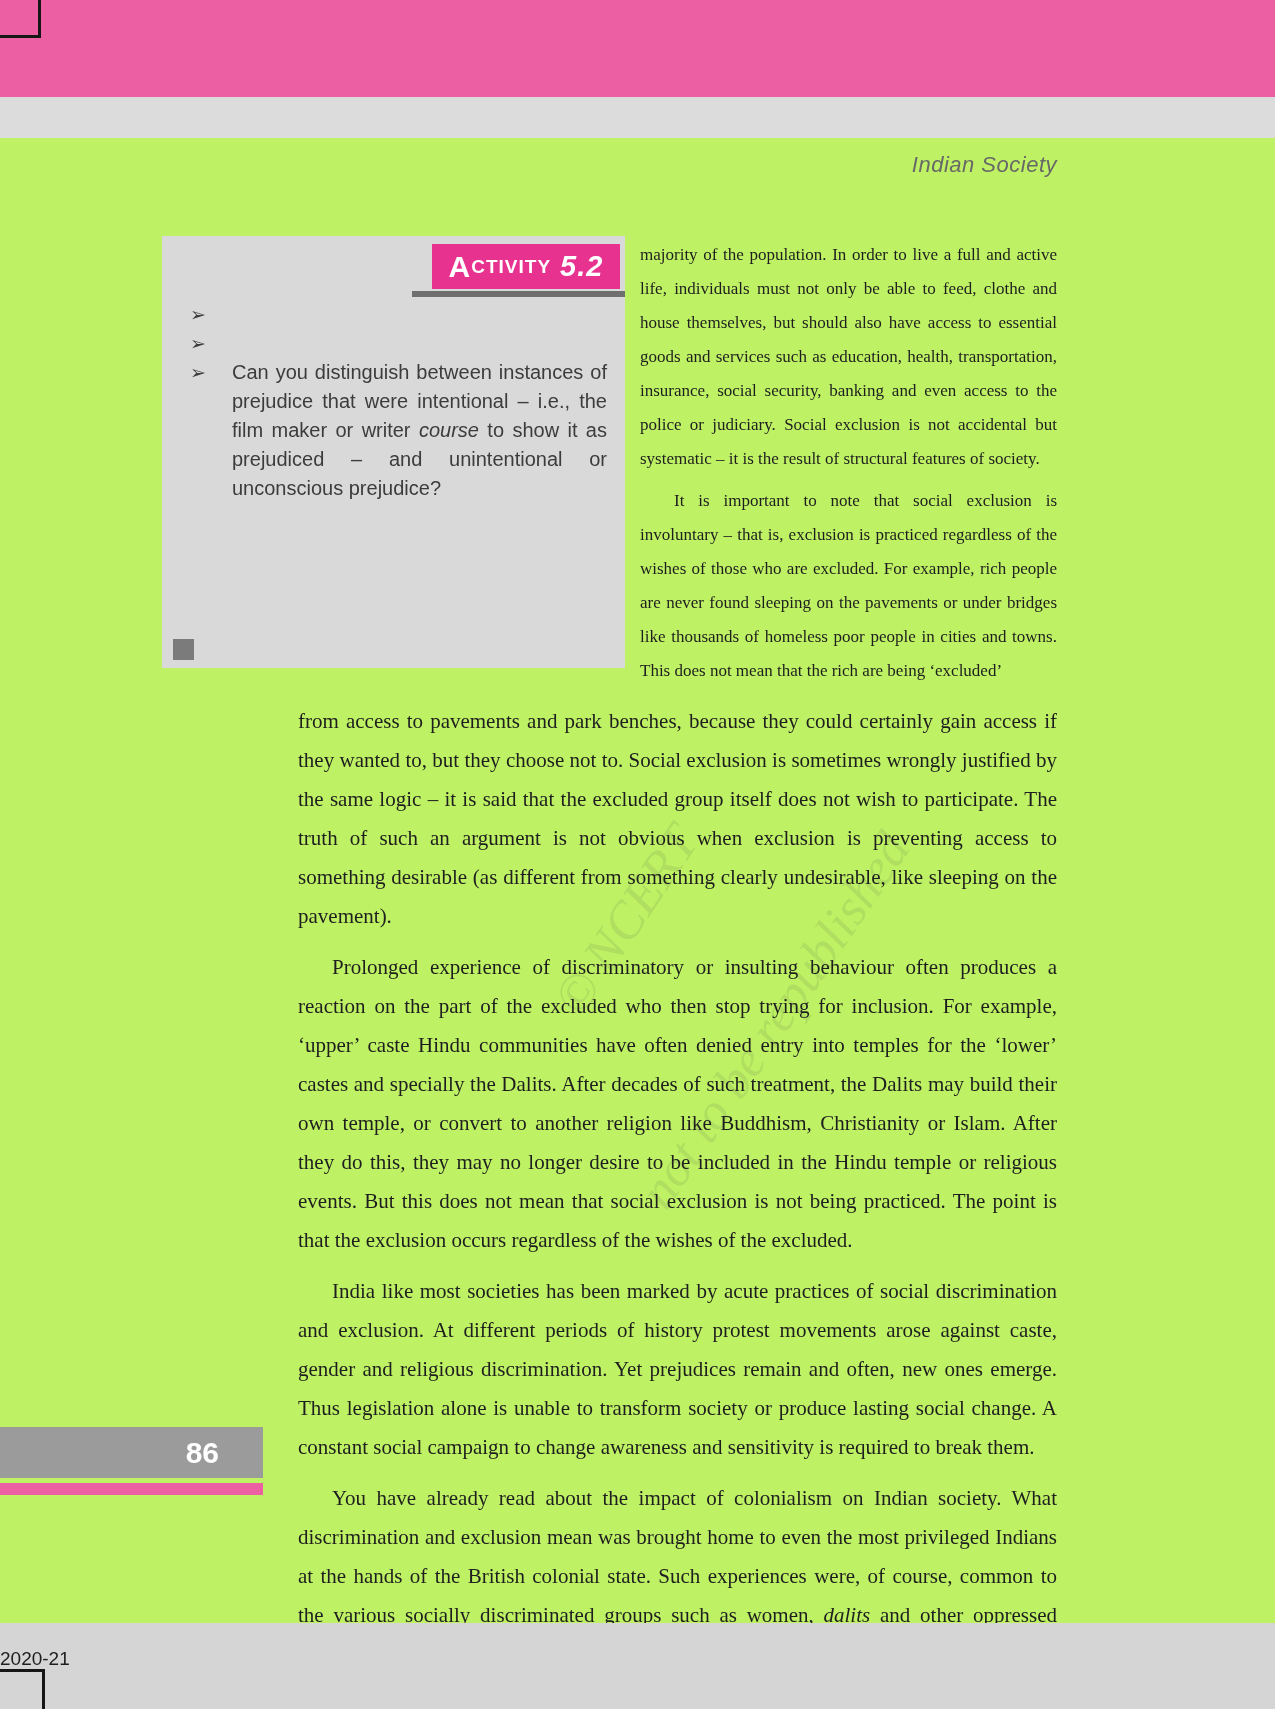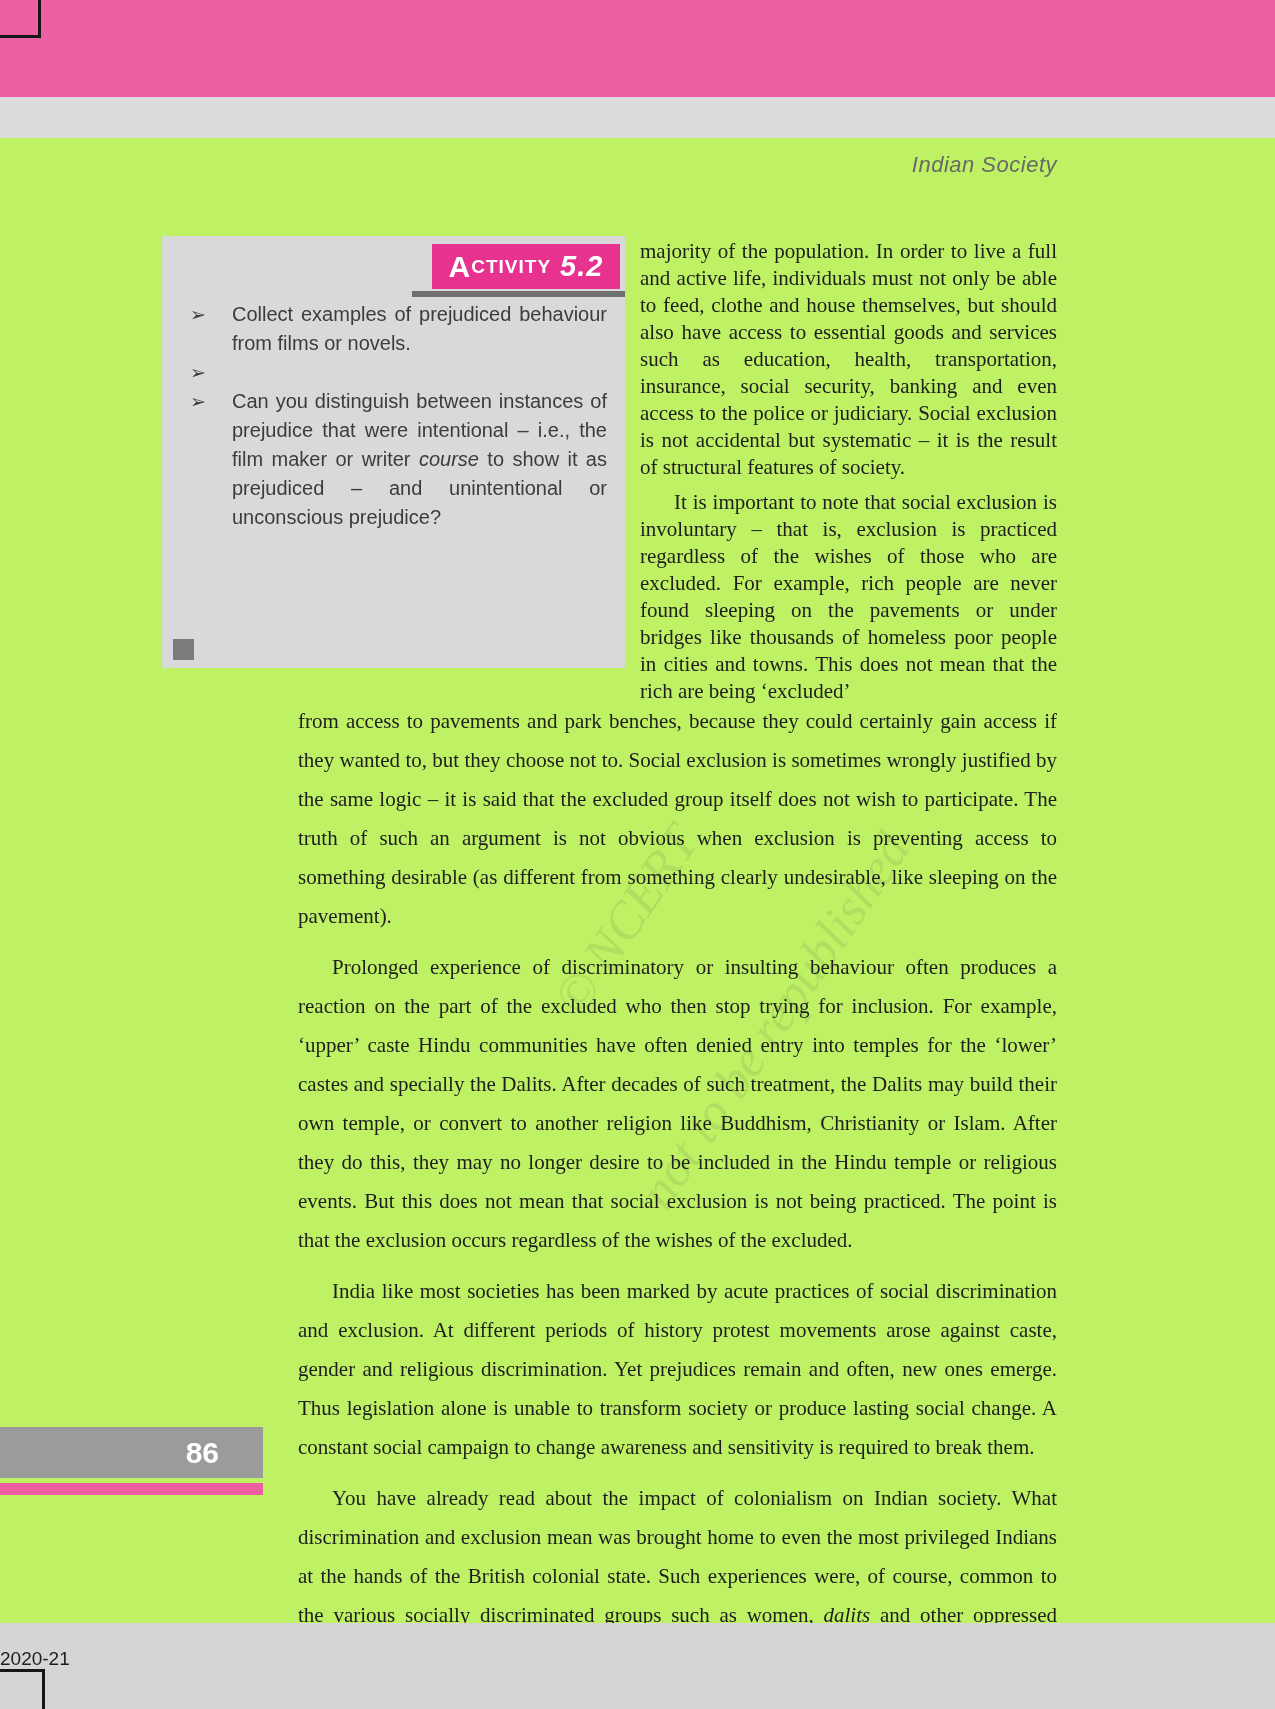--- a/index.html
+++ b/index.html
@@ -59,21 +59,21 @@
     font-family:"Liberation Sans", sans-serif;
     font-size:20px;line-height:29px;color:#3c3c3c;
   }
   .bullet-item{display:flex;margin:0 18px 0 28px;}
   .bullet-glyph{flex:0 0 42px;font-size:19px;color:#3c3c3c;}
   .bullet-text{flex:1;text-align:justify;}
   .corner-square{position:absolute;left:173px;top:639px;width:21px;height:21px;background:#7b7b7b;}
   
   .right-col{
     position:absolute;left:640px;top:238px;width:417px;
-    font-size:21px;line-height:27px;text-align:justify;
+    font-size:17px;line-height:34px;text-align:justify;
   }
   .right-col p{margin:0 0 8px 0;}
   .main-text{
     position:absolute;left:298px;top:702px;width:759px;
     font-size:21px;line-height:39px;text-align:justify;
   }
   .main-text p{margin:0 0 12px 0;}
   .indent{text-indent:34px;}
   .ital{font-style:italic;}
   
@@ -112,21 +112,20 @@
   <div class="activity-underline"></div>
   <div class="activity-label">
     <span class="big">A</span>
       <span class="small">CTIVITY</span>
       <span class="big num">5.2</span>
   </div>
 
   <div class="bullet-list">
     <div class="bullet-item">
       <span class="bullet-glyph">➢</span>
-      <span class="bullet-text">Collect examples of prejudiced behaviour from films or novels.</span>
     </div>
     <div class="bullet-item">
       <span class="bullet-glyph">➢</span>
     </div>
     <div class="bullet-item">
       <span class="bullet-glyph">➢</span>
       <span class="bullet-text"><span>Can you distinguish between instances of prejudice that were intentional – i.e., the film maker or writer </span><span class="ital">course</span><span> to show it as prejudiced – and unintentional or unconscious prejudice?</span></span>
     </div>
   </div>
   <div class="corner-square"></div>

